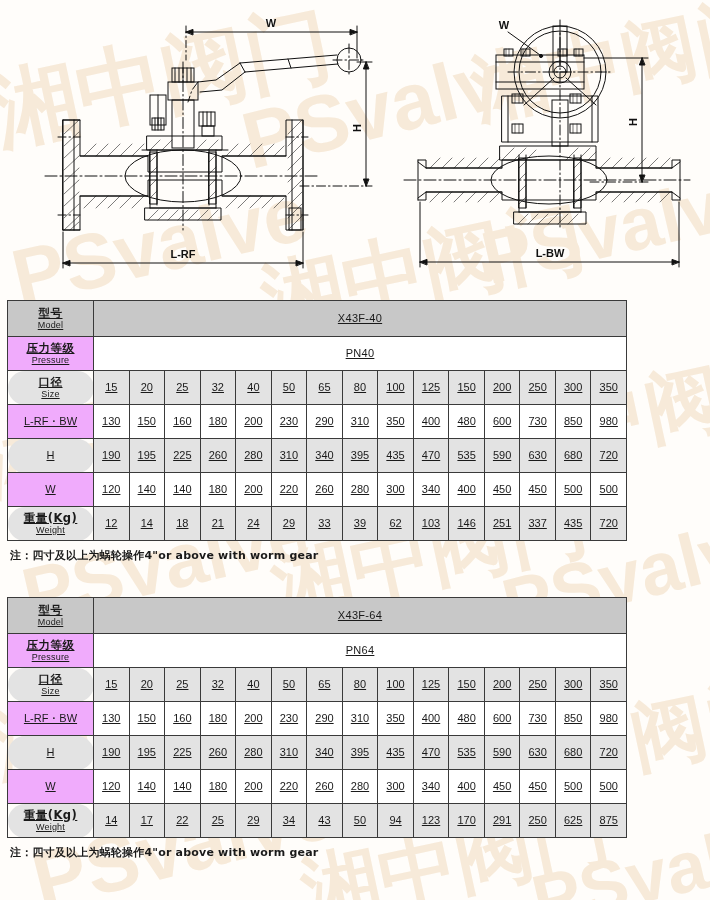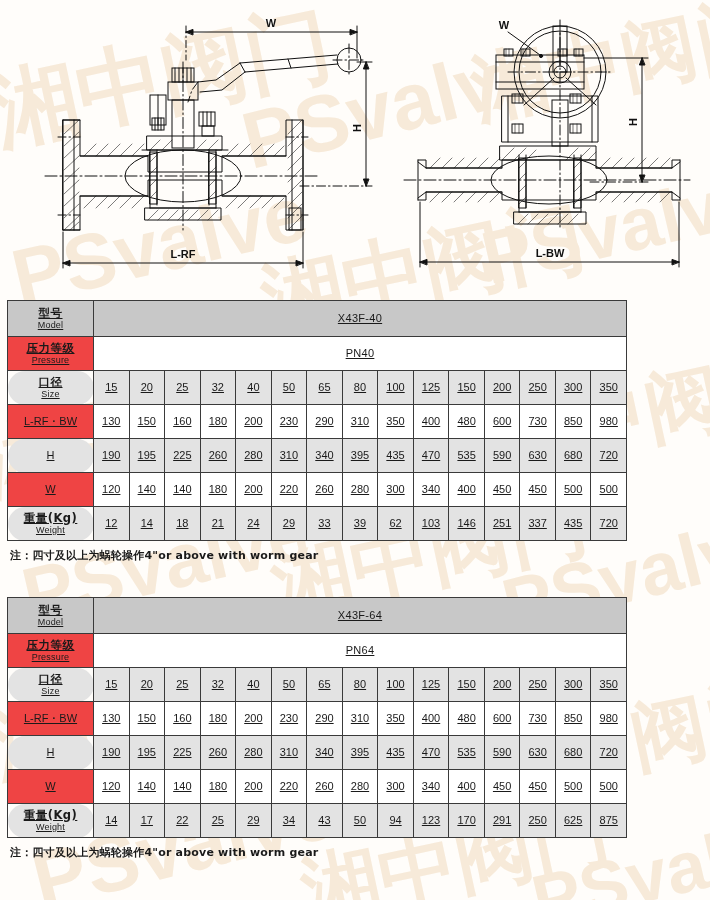--- a/index.html
+++ b/index.html
@@ -83,21 +83,21 @@
   }
   .model-row td { background: #c8c8c8; height: 36px; }
   .model-value, .pressure-value {
     text-align: center;
     font-size: 11.5px;
     letter-spacing: 0.3px;
   }
   .shaded td { background: #e3e3e3; }
   .plain td  { background: #ffffff; }
   .shaded .label-cell { background: #e3e3e3; border-radius: 17px; }
-  .plain .label-cell  { background: #ef4444; }
+  .plain .label-cell  { background: #f0abfc; }
 
   .note {
     position: relative;
     z-index: 2;
     margin: 7px 0 0 10px;
     font-size: 11px;
     font-family: "DejaVu Sans", sans-serif;
     font-weight: bold;
     letter-spacing: 0.2px;
   }

